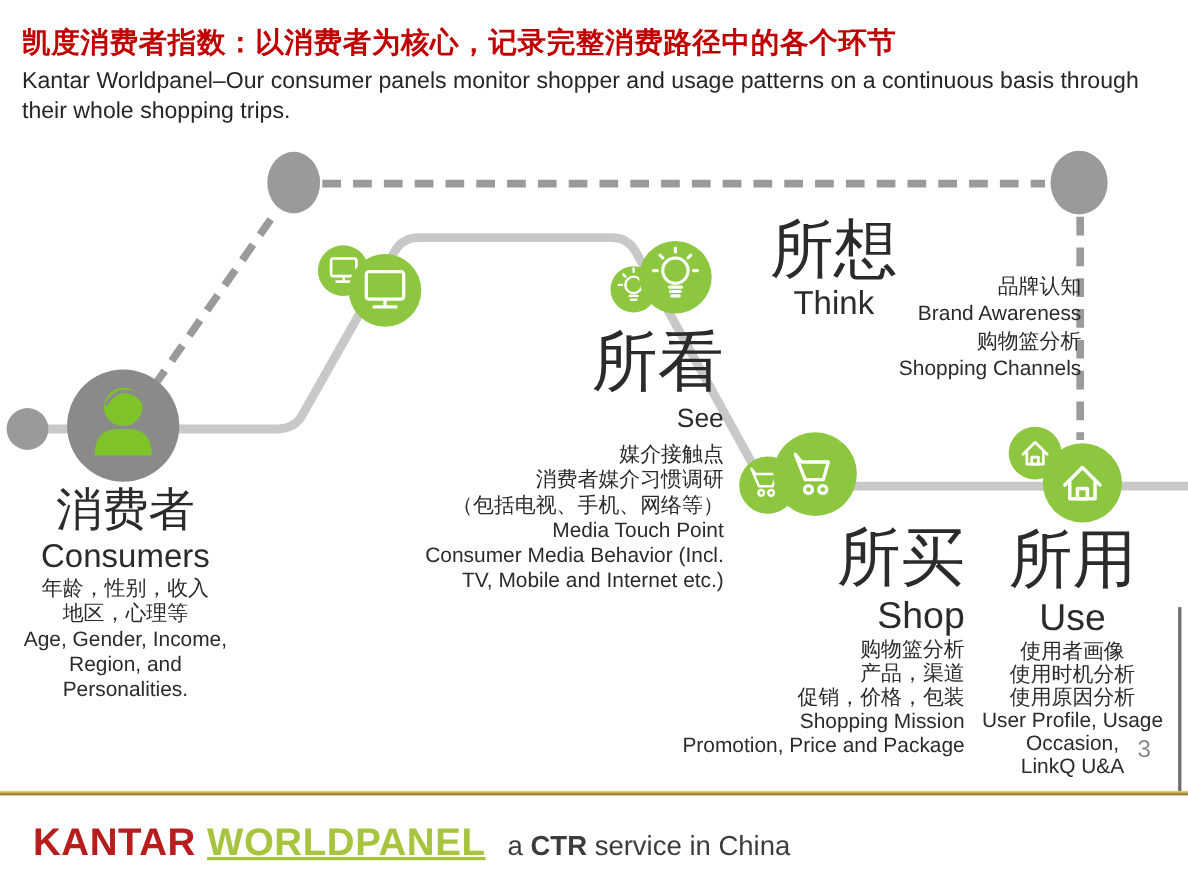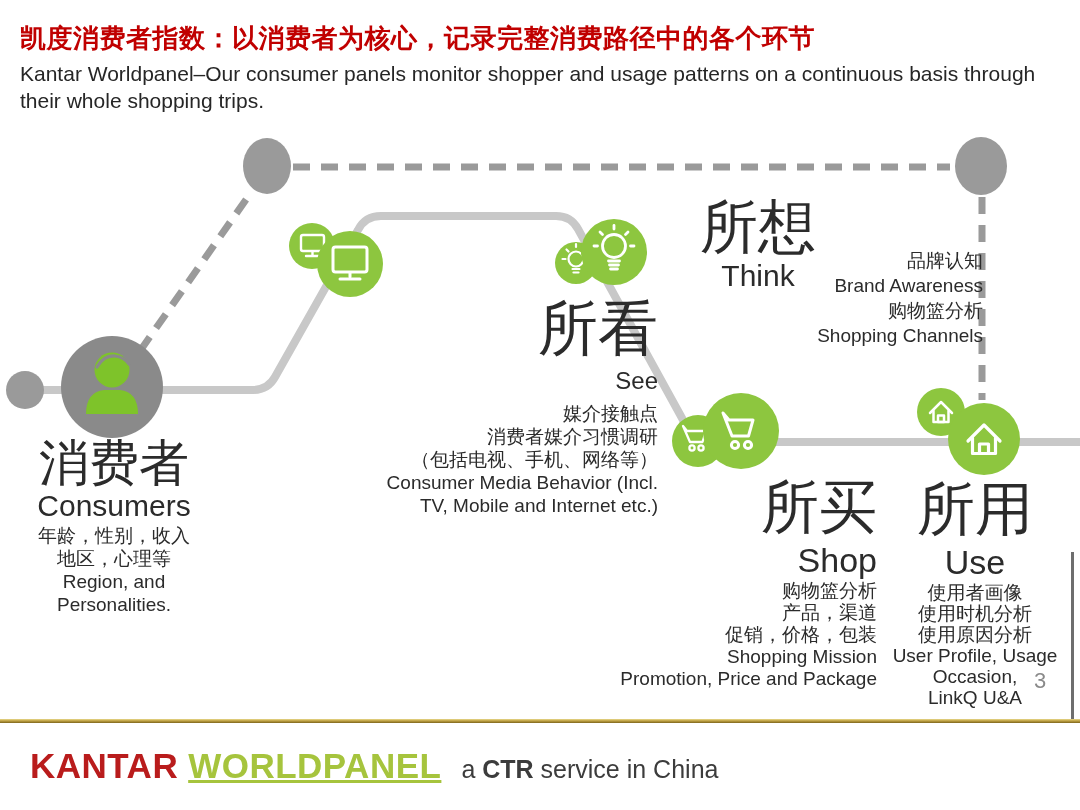--- a/index.html
+++ b/index.html
@@ -17,21 +17,21 @@
     left:20px;top:60px;width:1056px;
     font-size:21px;color:#262626;line-height:27px;
   }
   
   .diagram-svg{left:0;top:0;width:1080px;height:810px;}
   
   .zh-big{font-size:56px;line-height:62px;color:#2b2b2b;font-weight:400;}
   .en-big{font-size:24px;line-height:38px;color:#2b2b2b;}
   .detail{font-size:19px;line-height:23px;color:#2b2b2b;}
   .consumers-block{left:8px;top:438px;width:212px;text-align:center;}
-  .consumers-block .zh-big{font-size:50px;line-height:50px;}
+  .consumers-block .zh-big{font-size:42px;line-height:50px;}
   .consumers-block .en-big{font-size:30px;line-height:36px;}
   .see-block{left:358px;top:296px;width:300px;text-align:right;}
   .see-block .zh-big{font-size:60px;line-height:66px;}
   .see-block .en-big{margin-bottom:2px;}
   .think-zh-block{left:678px;top:196px;width:160px;text-align:center;}
   .think-zh-block .zh-big{font-size:58px;line-height:62px;}
   .think-zh-block .en-big{font-size:30px;line-height:36px;}
   .think-details{left:793px;top:212px;width:190px;text-align:right;margin-top:36px;}
   .think-details .detail{line-height:25px;}
   .shop-block{left:613px;top:474px;width:264px;text-align:right;}
@@ -154,30 +154,32 @@
         <rect x="979.5" y="444" width="9" height="9.5"></rect>
       </g>
     </g>
   </svg>
 
   <div class="abs consumers-block">
     <div class="zh-big">消费者</div>
     <div class="en-big">Consumers</div>
     <div class="detail">年龄，性别，收入</div>
     <div class="detail">地区，心理等</div>
+    <div class="detail">Age, Gender, Income,</div>
     <div class="detail">Region, and</div>
     <div class="detail">Personalities.</div>
   </div>
 
   <div class="abs see-block">
     <div class="zh-big">所看</div>
     <div class="en-big">See</div>
     <div class="detail">媒介接触点</div>
     <div class="detail">消费者媒介习惯调研</div>
     <div class="detail">（包括电视、手机、网络等）</div>
+    <div class="detail">Media Touch Point</div>
     <div class="detail">Consumer Media Behavior (Incl.</div>
     <div class="detail">TV, Mobile and Internet etc.)</div>
   </div>
 
   <div class="abs think-zh-block">
     <div class="zh-big">所想</div>
     <div class="en-big">Think</div>
   </div>
 
   <div class="abs think-details">

